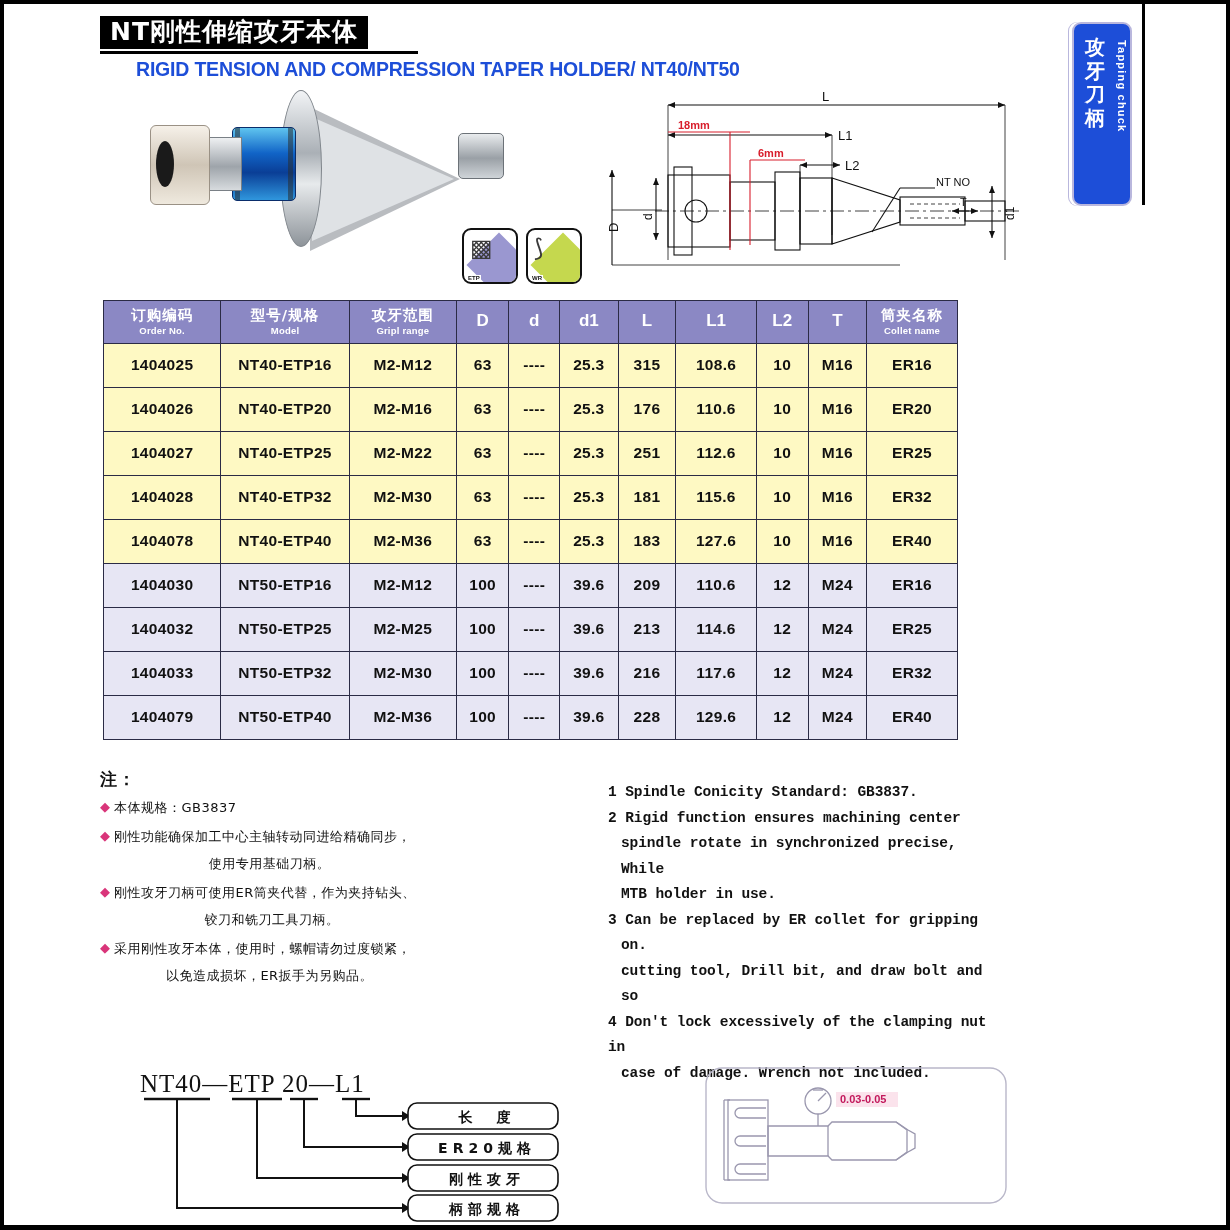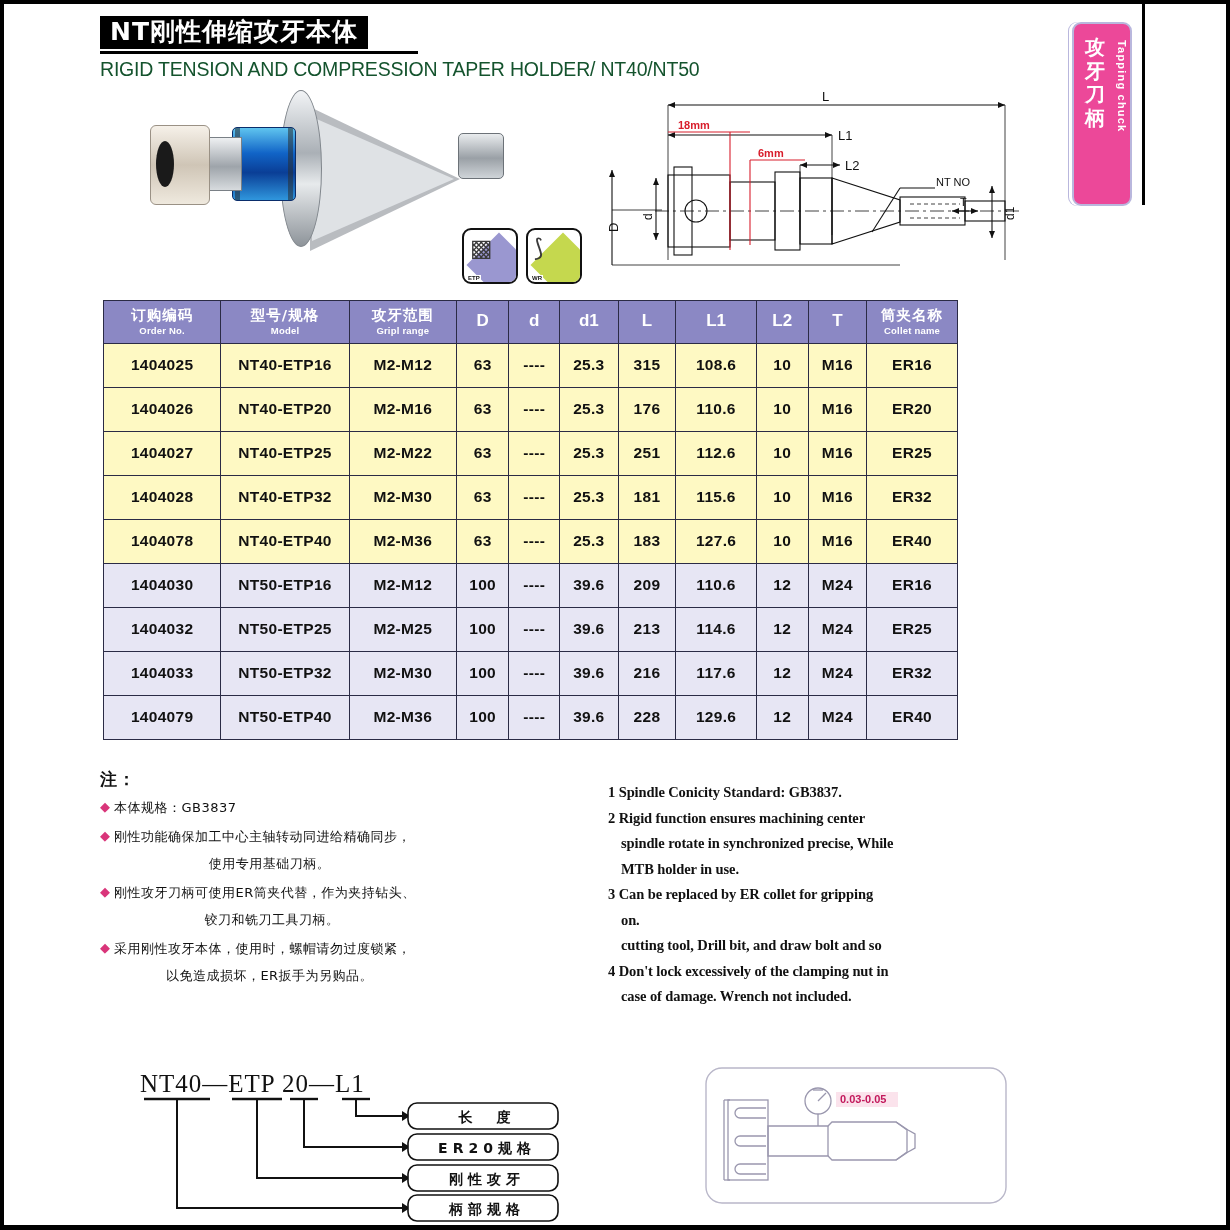--- a/index.html
+++ b/index.html
@@ -16,28 +16,28 @@
 
   
   #title-block{position:absolute;left:100px;top:16px;}
   .cn-title{
     display:inline-block;background:#000;color:#fff;
     font-family:"DejaVu Sans",sans-serif;font-weight:bold;
     font-size:25px;letter-spacing:1px;padding:3px 10px 5px 10px;line-height:1.0;
   }
   .title-underline{width:318px;height:3px;background:#000;margin-top:2px;}
   .en-title{
-    font-family:"Liberation Sans",sans-serif;font-weight:normal;
-    font-size:19.5px;letter-spacing:-0.2px;margin-top:4px;color:#14532d;
+    font-family:"Liberation Sans",sans-serif;font-weight:bold;
+    font-size:19.5px;letter-spacing:-0.2px;margin-top:4px;color:#1d4ed8;margin-left:36px;
   }
 
   
   #side-tab{
     position:absolute;left:1072px;top:22px;width:56px;height:180px;
-    background:#ec4899;border:2px solid #b9b7dd;border-radius:9px;
+    background:#1d4ed8;border:2px solid #b9b7dd;border-radius:9px;
     box-shadow:-3px 0 0 #ffffff, -4px 0 0 #b9b7dd;
   }
   #side-tab .tab-cn{
     position:absolute;left:8px;top:12px;width:26px;
     color:#fff;font-family:"DejaVu Sans",sans-serif;font-weight:bold;
     font-size:20px;line-height:1.18;text-align:center;letter-spacing:0;
   }
   #side-tab .tab-en{
     position:absolute;right:2px;top:16px;
     color:#fff;font-family:"Liberation Sans",sans-serif;font-weight:bold;font-size:11px;
@@ -132,21 +132,21 @@
   }
   .note-cn .bullet{color:#d9357a;font-size:13px;line-height:26px;}
   .note-cn .body{
     font-family:"DejaVu Sans",sans-serif;font-weight:normal;font-size:13px;
     line-height:27px;letter-spacing:.5px;
   }
   .note-cn .body .l2{display:block;padding-left:14px;text-align:center;}
 
   #notes-en{position:absolute;left:608px;top:780px;width:400px;}
   .note-en{
-    font-family:Liberation Serif, serif;font-weight:bold;font-size:14.5px;
+    font-family:Liberation Mono, monospace;font-weight:bold;font-size:14.5px;
     line-height:25.5px;letter-spacing:-0.1px;
   }
   .note-en .l2{display:block;padding-left:13px;}
 
   
   #nomenclature{position:absolute;left:130px;top:1068px;width:460px;height:160px;}
   #nomenclature svg{display:block;}
   .nom-code{
     font-family:"Liberation Serif","DejaVu Serif",serif;font-size:25px;letter-spacing:1px;fill:#111;
   }

